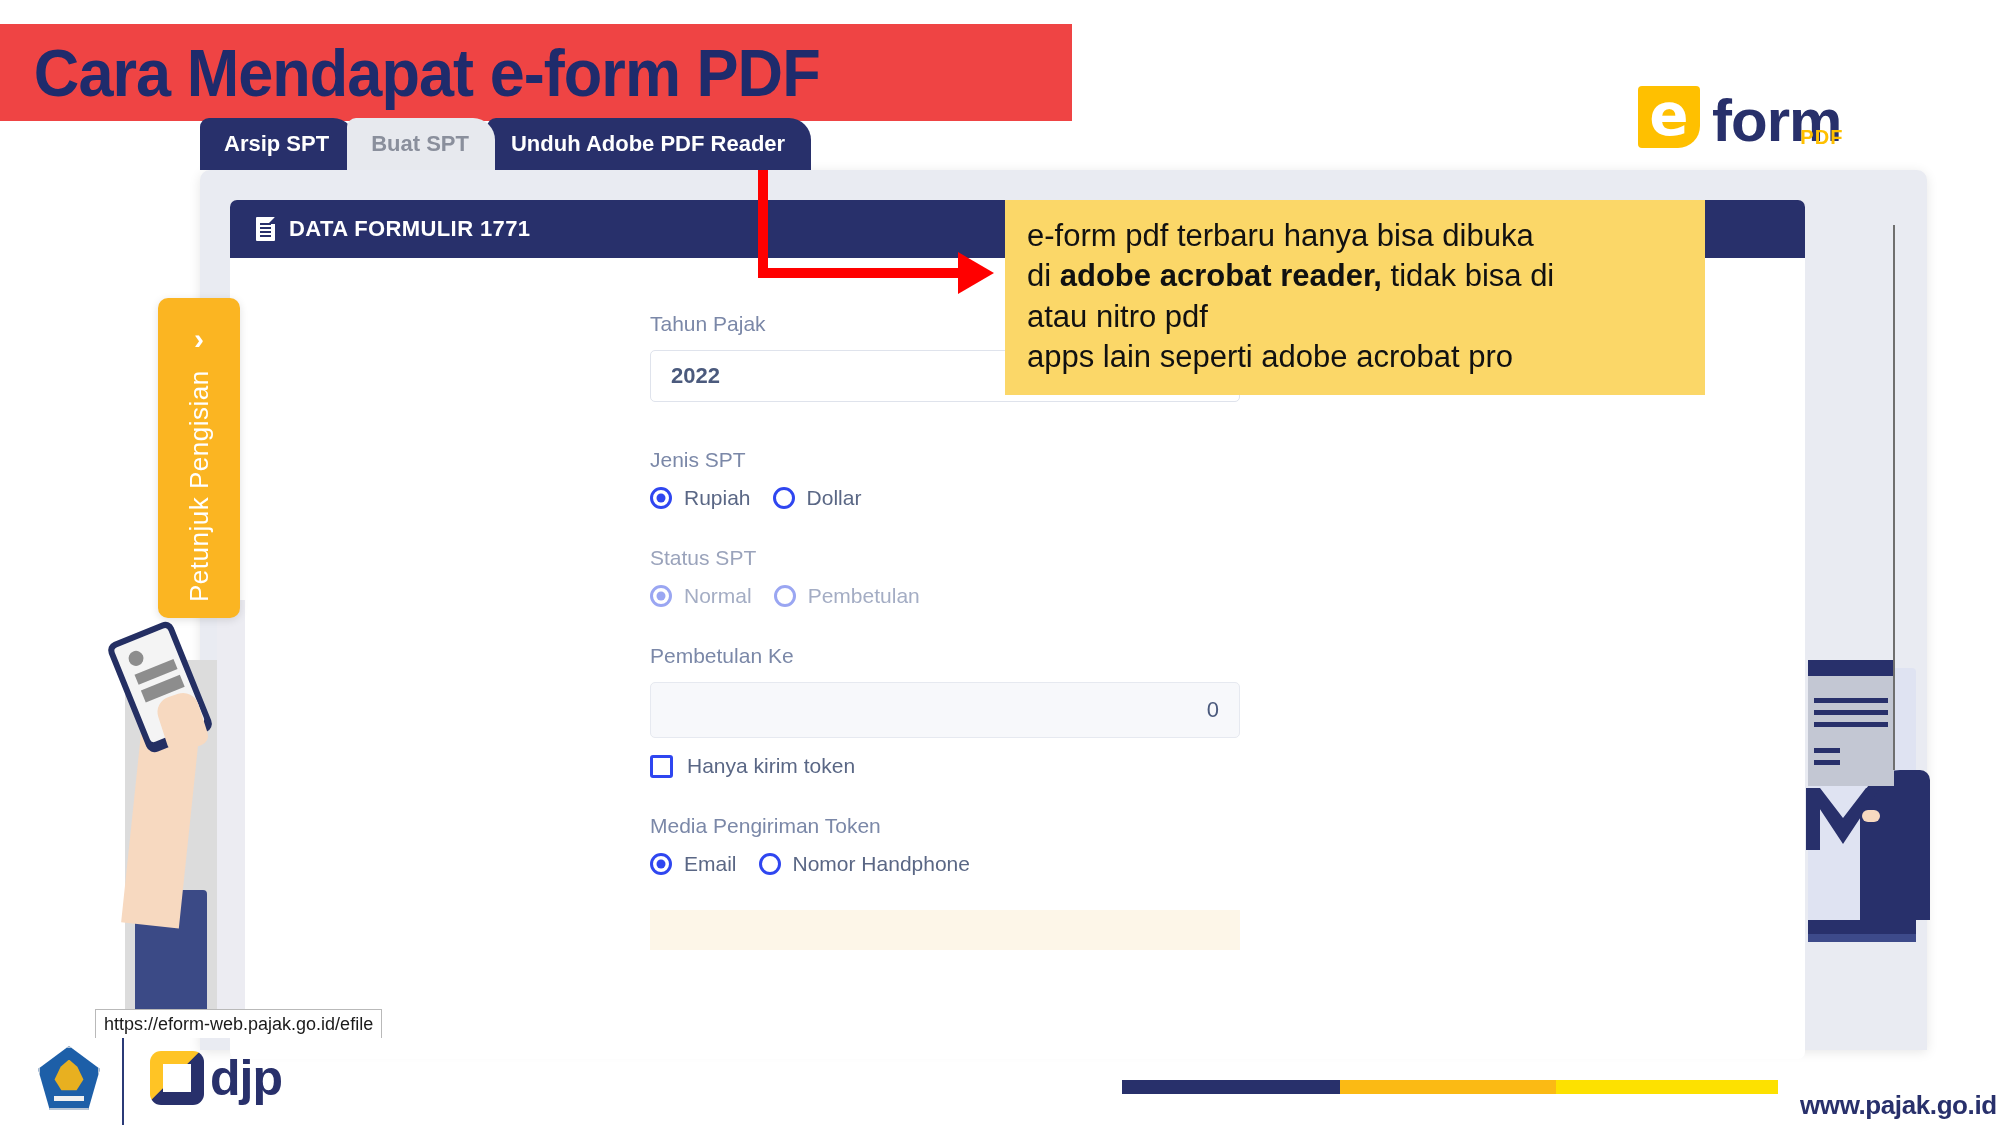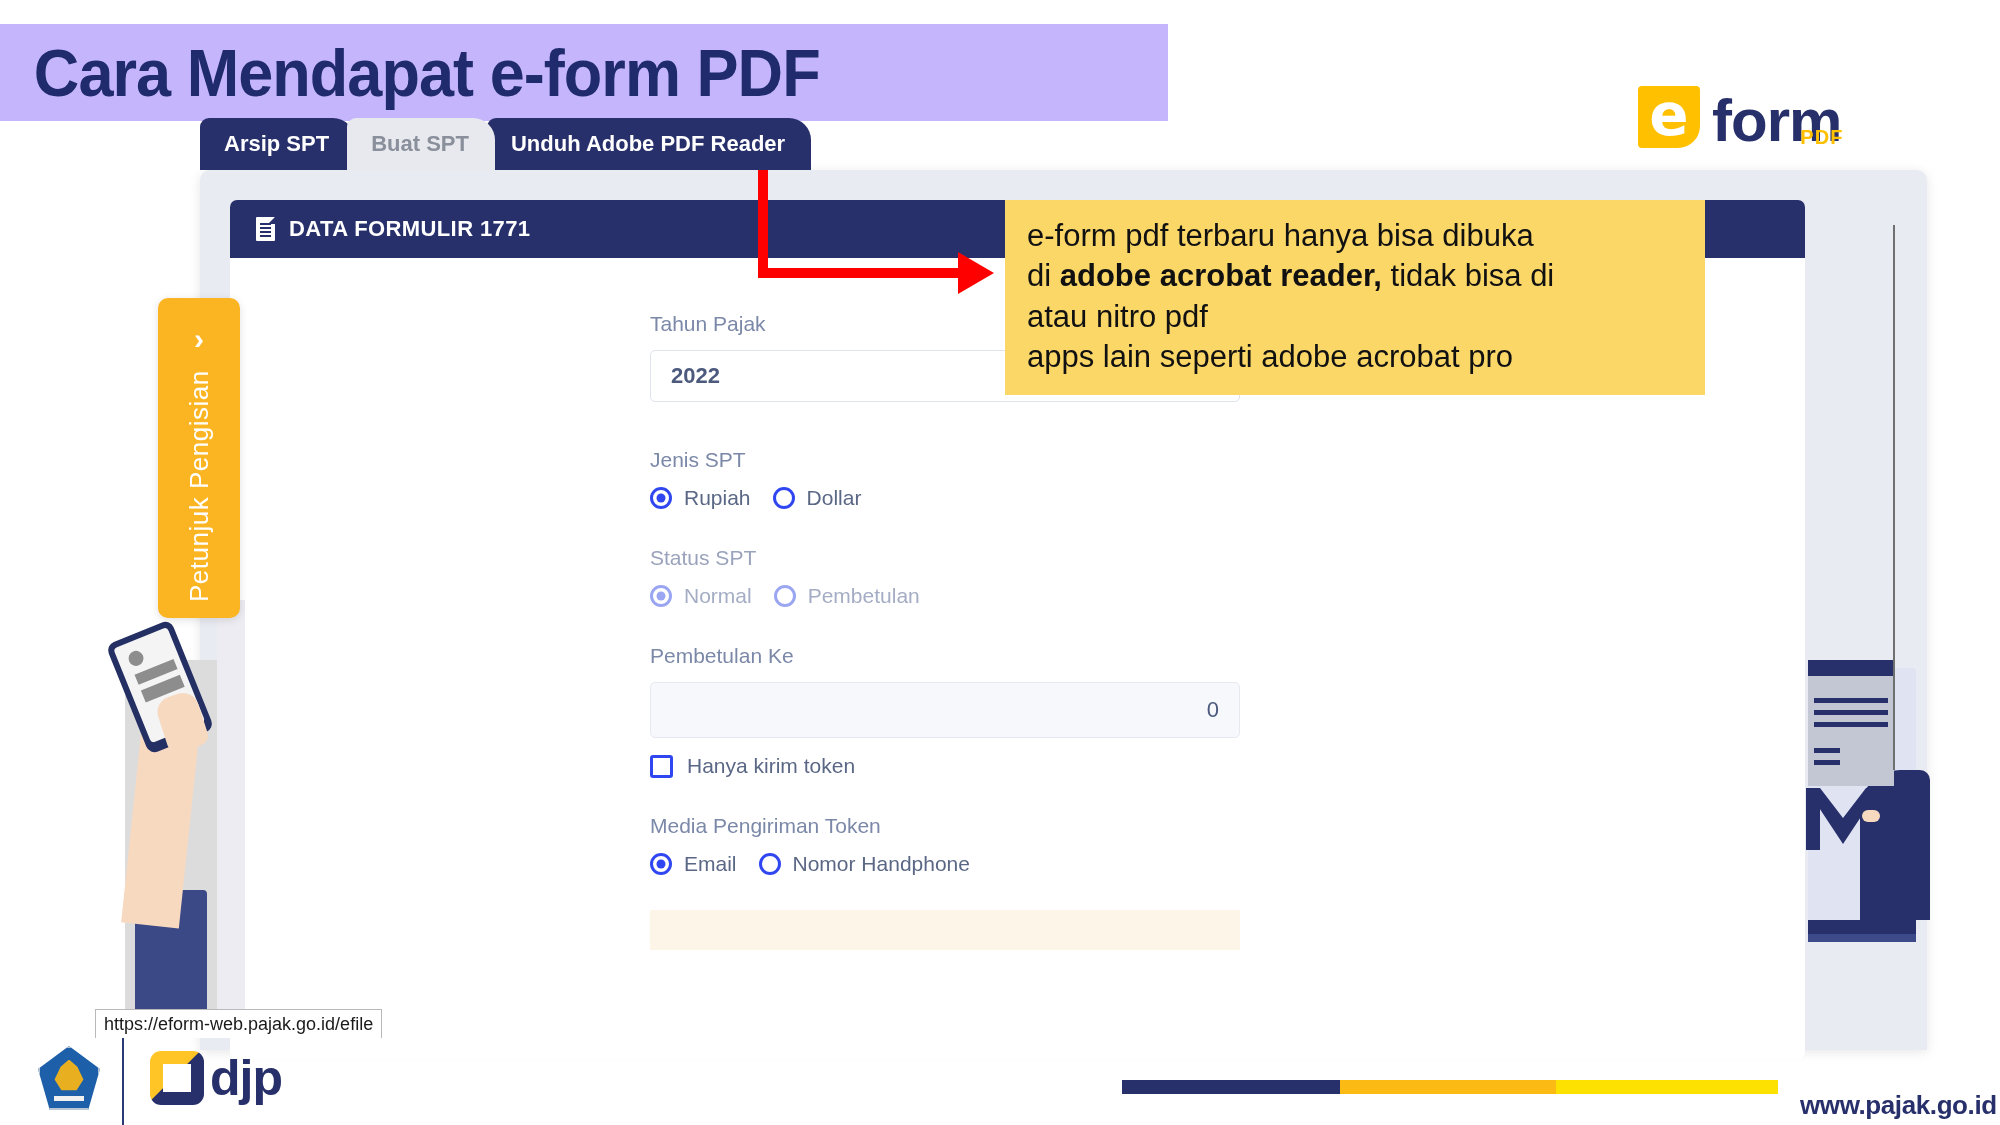--- a/index.html
+++ b/index.html
@@ -14,22 +14,22 @@
     position: relative;
     width: 2000px; height: 1125px;
     background: #ffffff;
     overflow: hidden;
   }
 
   
   .title-banner {
     position: absolute;
     left: 0; top: 24px;
-    width: 1168px; height: 97px;
-    background: #c4b5fd;
+    width: 1072px; height: 97px;
+    background: #ef4444;
     display: flex; align-items: center;
   }
   .title-text {
     font-size: 67px;
     font-weight: bold;
     color: #1F2B6C;
     letter-spacing: -1px;
     padding-left: 36px;
     white-space: nowrap;
     line-height: 1;

